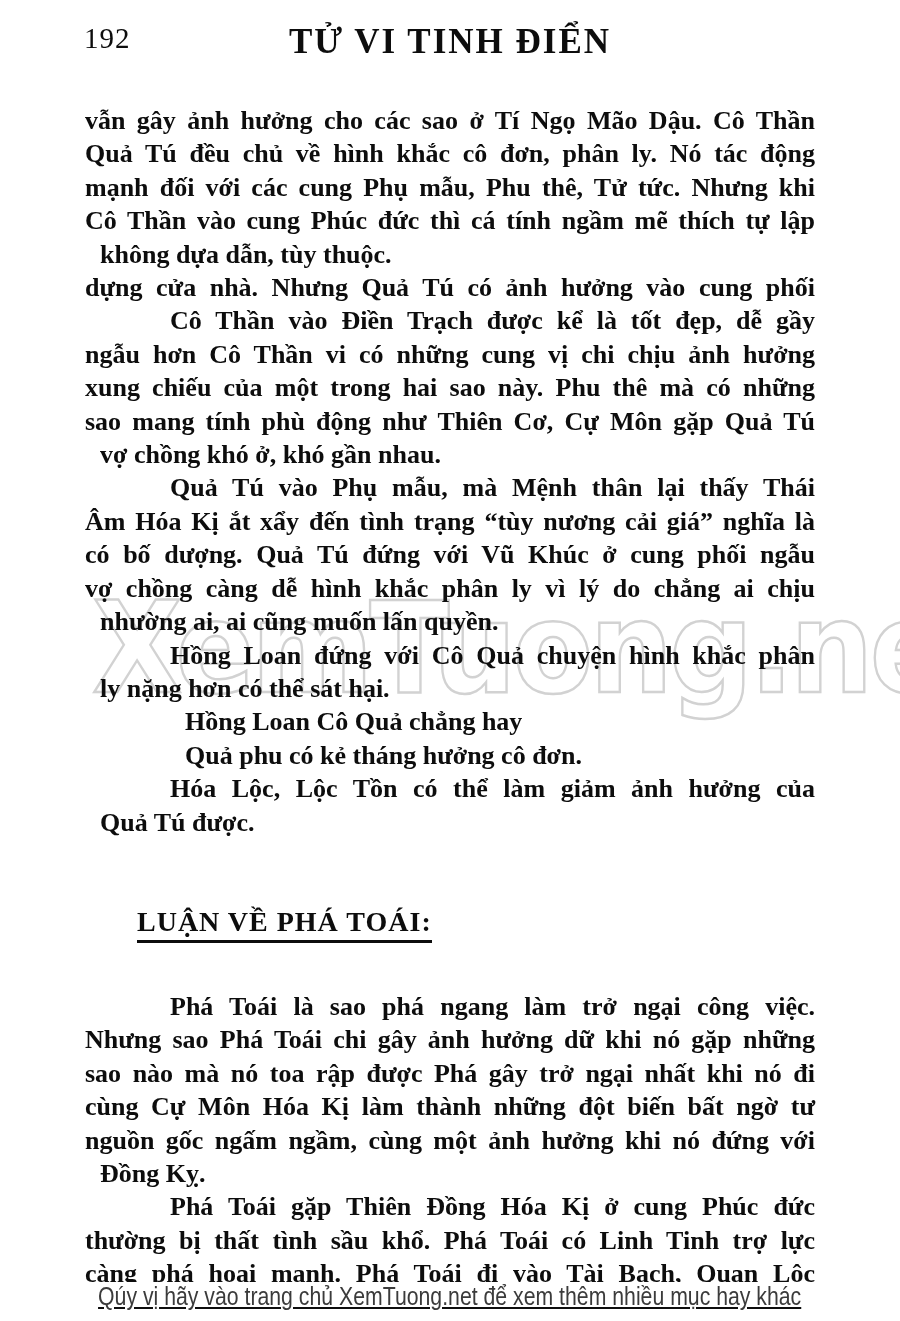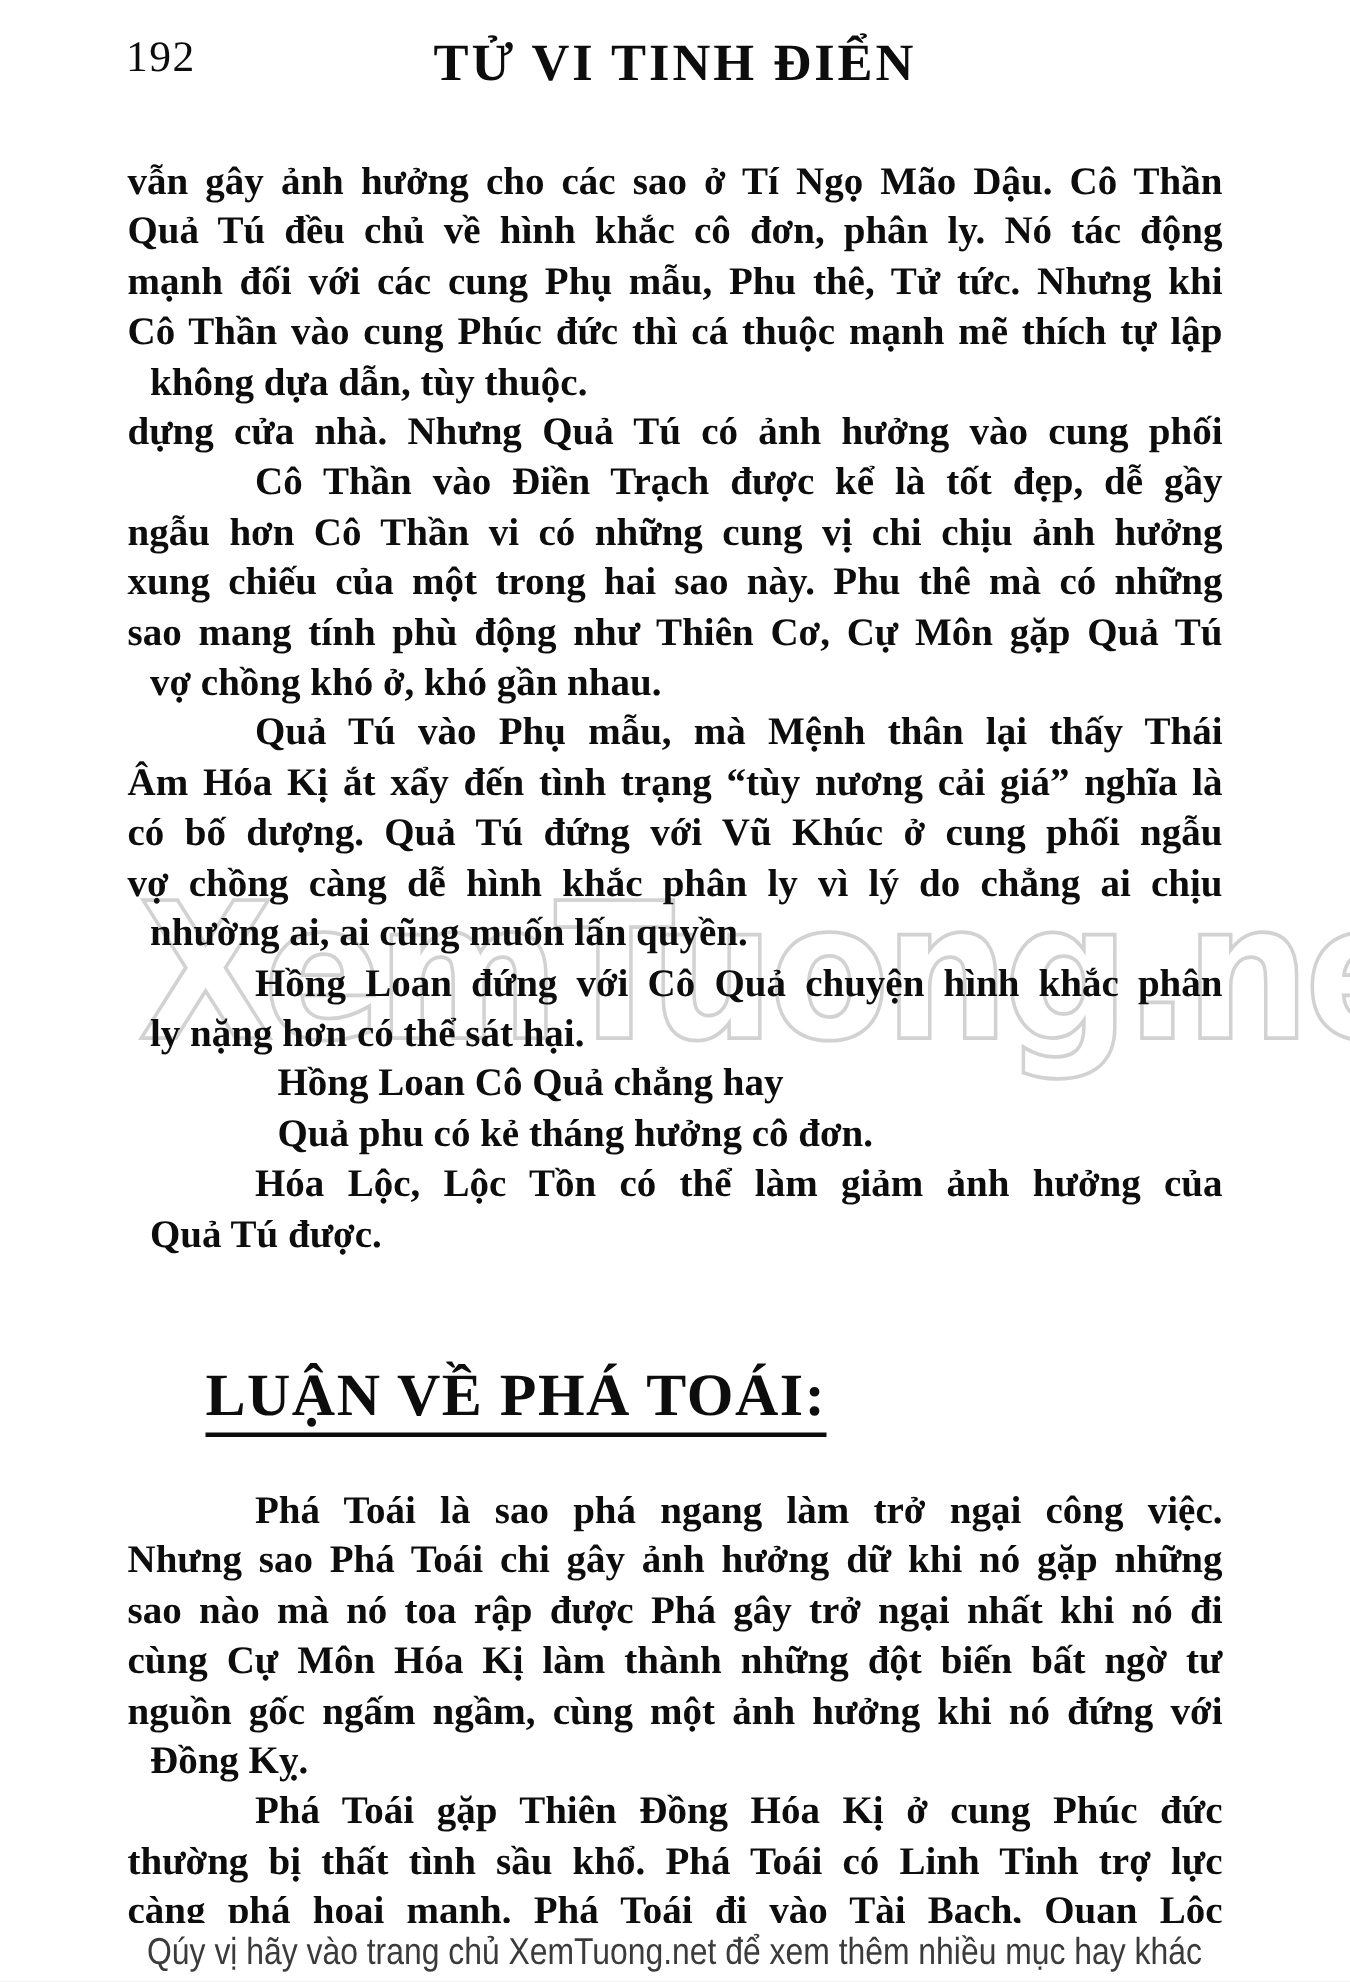--- a/index.html
+++ b/index.html
@@ -56,33 +56,33 @@
     text-align:left;
     -moz-text-align-last:left;
     text-align-last:left;
     margin-left:15px;
   }
   .ln.ind{text-indent:85px;}
   
   .heading{
     position:absolute;left:85px;top:906px;width:730px;
     margin:0;z-index:2;
-    font-size:40px;font-weight:bold;letter-spacing:1px;
+    font-size:28px;font-weight:bold;letter-spacing:1px;
   }
   .heading .hl{
     margin-left:52px;
     border-bottom:3px solid #0d0d0d;
     padding-bottom:3px;
   }
   
   .footer{
     position:absolute;left:0;bottom:0;width:900px;height:39px;
     background:#ffffff;
     z-index:3;
-    display:flex;align-items:center;justify-content:center;
+    display:flex;justify-content:center;text-decoration:underline;
   }
   .footer span{
     font-family:"Liberation Sans", sans-serif;
     font-size:25px;font-weight:400;color:#3b3b3b;
     transform:scaleX(0.85);
     white-space:nowrap;
   }
 </style>
 </head>
 <body>
@@ -93,21 +93,21 @@
     <span class="pagenum">192</span>
     <span class="runhead">TỬ VI TINH ĐIỂN</span>
   </div>
 
   <div class="watermark">XemTuong.net</div>
 
   <div class="bodyblock s1">
     <div class="ln">vẫn gây ảnh hưởng cho các sao ở Tí Ngọ Mão Dậu. Cô Thần</div>
     <div class="ln">Quả Tú đều chủ về hình khắc cô đơn, phân ly. Nó tác động</div>
     <div class="ln">mạnh đối với các cung Phụ mẫu, Phu thê, Tử tức. Nhưng khi</div>
-    <div class="ln">Cô Thần vào cung Phúc đức thì cá thuộc mạnh mẽ thích tự lập</div>
+    <div class="ln">Cô Thần vào cung Phúc đức thì cá tính ngầm mẽ thích tự lập</div>
     <div class="ln end">không dựa dẫn, tùy thuộc.</div>
     <div class="ln">dựng cửa nhà. Nhưng Quả Tú có ảnh hưởng vào cung phối</div>
     <div class="ln ind">Cô Thần vào Điền Trạch được kể là tốt đẹp, dễ gầy</div>
     <div class="ln">ngẫu hơn Cô Thần vi có những cung vị chi chịu ảnh hưởng</div>
     <div class="ln">xung chiếu của một trong hai sao này. Phu thê mà có những</div>
     <div class="ln">sao mang tính phù động như Thiên Cơ, Cự Môn gặp Quả Tú</div>
     <div class="ln end">vợ chồng khó ở, khó gần nhau.</div>
     <div class="ln ind">Quả Tú vào Phụ mẫu, mà Mệnh thân lại thấy Thái</div>
     <div class="ln">Âm Hóa Kị ắt xẩy đến tình trạng “tùy nương cải giá” nghĩa là</div>
     <div class="ln">có bố dượng. Quả Tú đứng với Vũ Khúc ở cung phối ngẫu</div>

